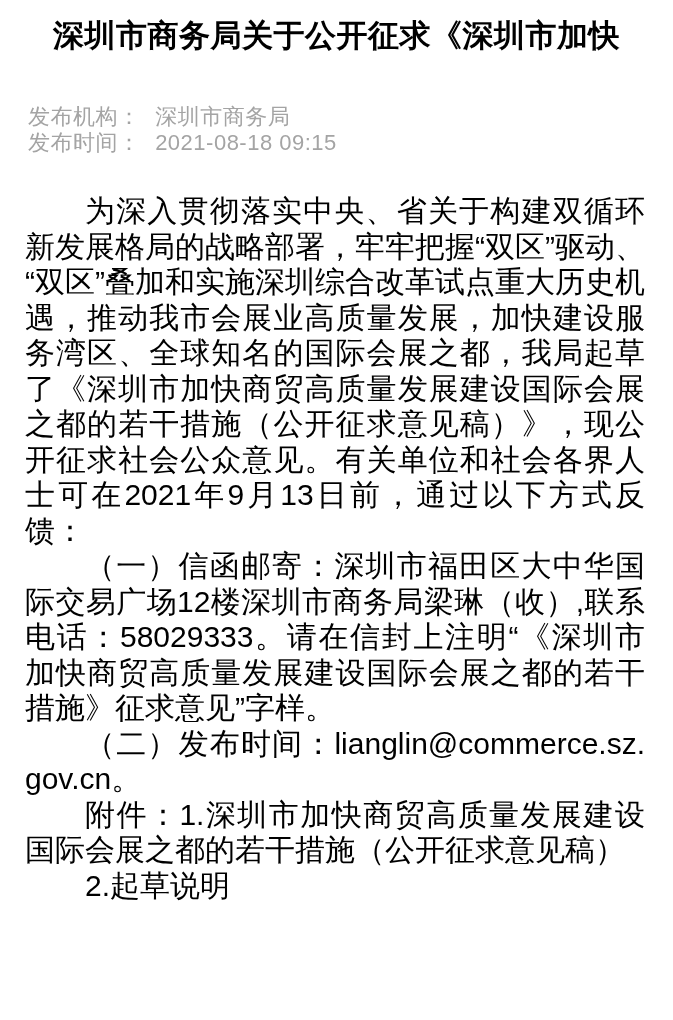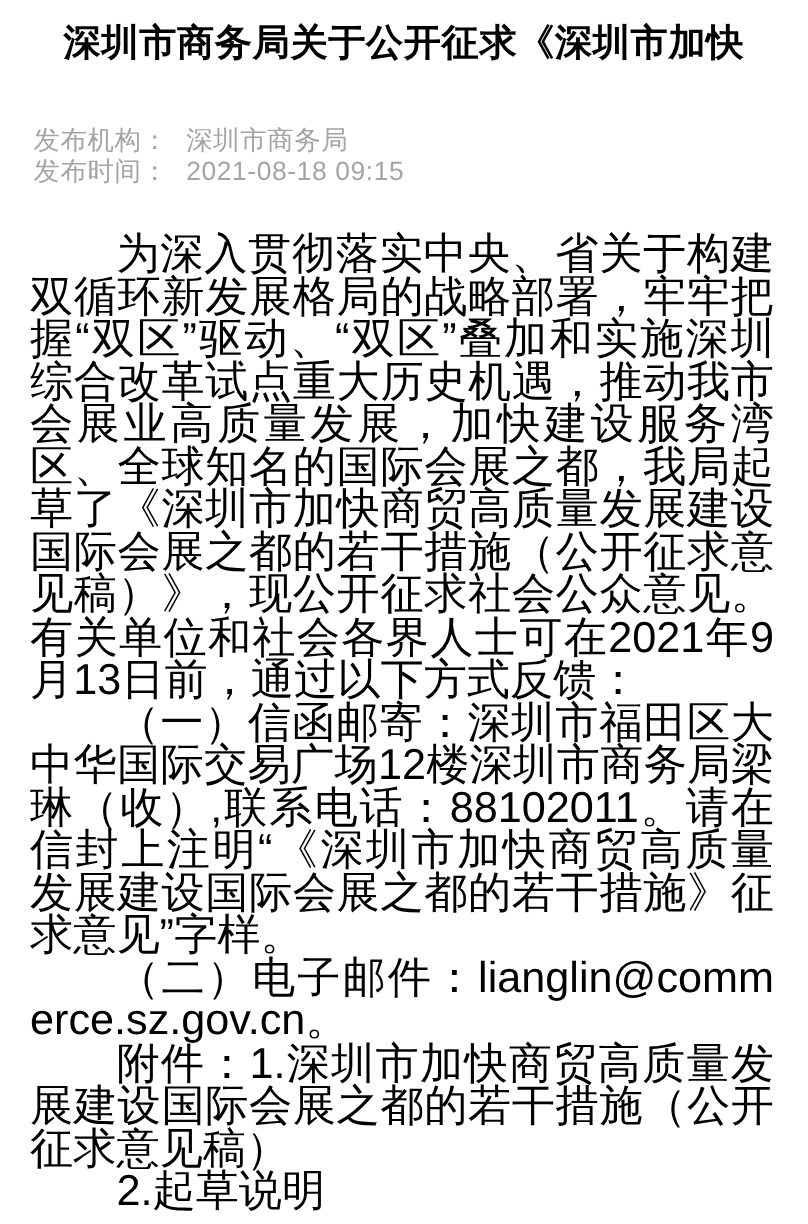--- a/index.html
+++ b/index.html
@@ -41,21 +41,21 @@
   .meta-row + .meta-row {
   }
   .meta-label {
     margin-right: 8px;
   }
   .content {
     margin: 37px 28px 0 25px;
   }
   .content p {
     margin: 0;
-    font-size: 36px;
+    font-size: 30px;
     line-height: 35.5px;
     text-indent: 2em;
     text-align: justify;
     color: #000000;
     word-break: break-all;
   }
 </style>
 </head>
 <body>
 
@@ -71,19 +71,19 @@
       <span class="meta-value">深圳市商务局</span>
     </div>
     <div class="meta-row">
       <span class="meta-label">发布时间：</span>
       <span class="meta-value">2021-08-18 09:15</span>
     </div>
   </div>
 
   <div class="content">
     <p>为深入贯彻落实中央、省关于构建双循环新发展格局的战略部署，牢牢把握“双区”驱动、“双区”叠加和实施深圳综合改革试点重大历史机遇，推动我市会展业高质量发展，加快建设服务湾区、全球知名的国际会展之都，我局起草了《深圳市加快商贸高质量发展建设国际会展之都的若干措施（公开征求意见稿）》，现公开征求社会公众意见。有关单位和社会各界人士可在2021年9月13日前，通过以下方式反馈：</p>
-    <p>（一）信函邮寄：深圳市福田区大中华国际交易广场12楼深圳市商务局梁琳（收）,联系电话：88102011。请在信封上注明“《深圳市加快商贸高质量发展建设国际会展之都的若干措施》征求意见”字样。</p>
-    <p>（二）电子邮件：lianglin@commerce.sz.gov.cn。</p>
+    <p>（一）信函邮寄：深圳市福田区大中华国际交易广场12楼深圳市商务局梁琳（收）,联系电话：58029333。请在信封上注明“《深圳市加快商贸高质量发展建设国际会展之都的若干措施》征求意见”字样。</p>
+    <p>（二）发布时间：lianglin@commerce.sz.gov.cn。</p>
     <p>附件：1.深圳市加快商贸高质量发展建设国际会展之都的若干措施（公开征求意见稿）</p>
     <p>2.起草说明</p>
   </div>
 
 </div>
 
 </body></html>

